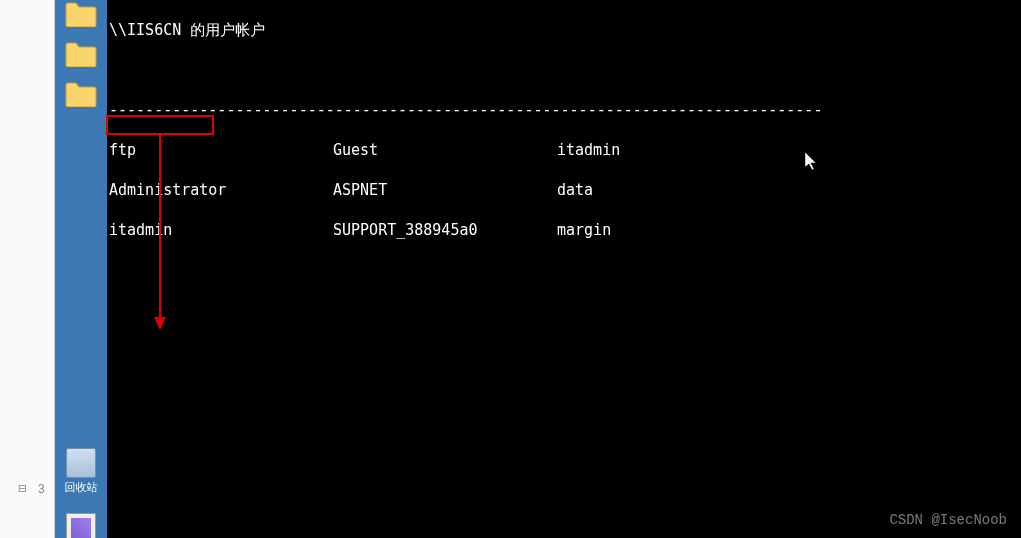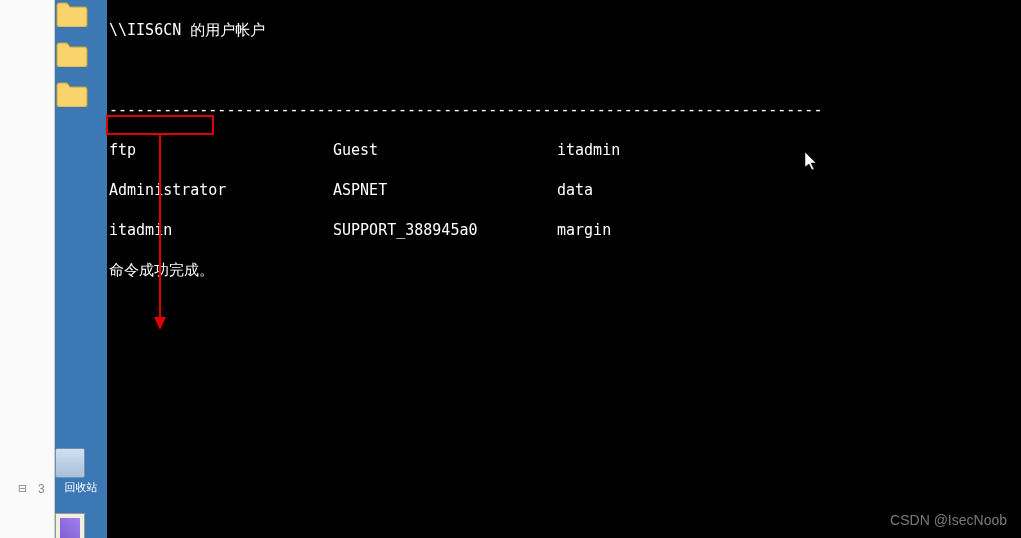--- a/index.html
+++ b/index.html
@@ -44,20 +44,21 @@
       background: #3b78b4;
     }
     .desktop-icon {
       width: 52px;
       text-align: center;
       color: white;
       font-size: 11px;
       margin-top: 5px;
       display: flex;
       flex-direction: column;
+      align-items: center;
       gap: 2px;
       cursor: pointer;
     }
     .folder-icon {
       width: 34px;
       height: 28px;
       display: flex;
       align-items: center;
       justify-content: center;
     }
@@ -115,21 +116,21 @@
       position: absolute;
       pointer-events: none;
       color: white;
       font-size: 18px;
     }
     .watermark {
       position: absolute;
       right: 14px;
       bottom: 10px;
       color: rgba(220,220,220,0.55);
-      font-family: Liberation Sans, sans-serif;
+      font-family: Liberation Mono, monospace;
       font-size: 14px;
     }
   </style>
 </head>
 <body>
 
 <div class="left-gutter">
   <span class="gutter-icon">⊟</span>
   <span class="gutter-num">3</span>
 </div>
@@ -168,21 +169,20 @@
   </div>
 </div>
 
 <div class="terminal">
 <div class="line">\\IIS6CN 的用户帐户</div>
 <div class="line"></div>
 <div class="line">-------------------------------------------------------------------------------</div>
 <div class="line"><span style="display:inline-block;width:224px">ftp</span><span style="display:inline-block;width:224px">Guest</span><span>itadmin</span></div>
 <div class="line"><span style="display:inline-block;width:224px">Administrator</span><span style="display:inline-block;width:224px">ASPNET</span><span>data</span></div>
 <div class="line"><span style="display:inline-block;width:224px">itadmin</span><span style="display:inline-block;width:224px">SUPPORT_388945a0</span><span>margin</span></div>
-<div class="line">命令成功完成。</div>
 <div class="line"></div>
 <div class="line"></div>
 <div class="line"></div>
 
 
 
 
 
 
 

